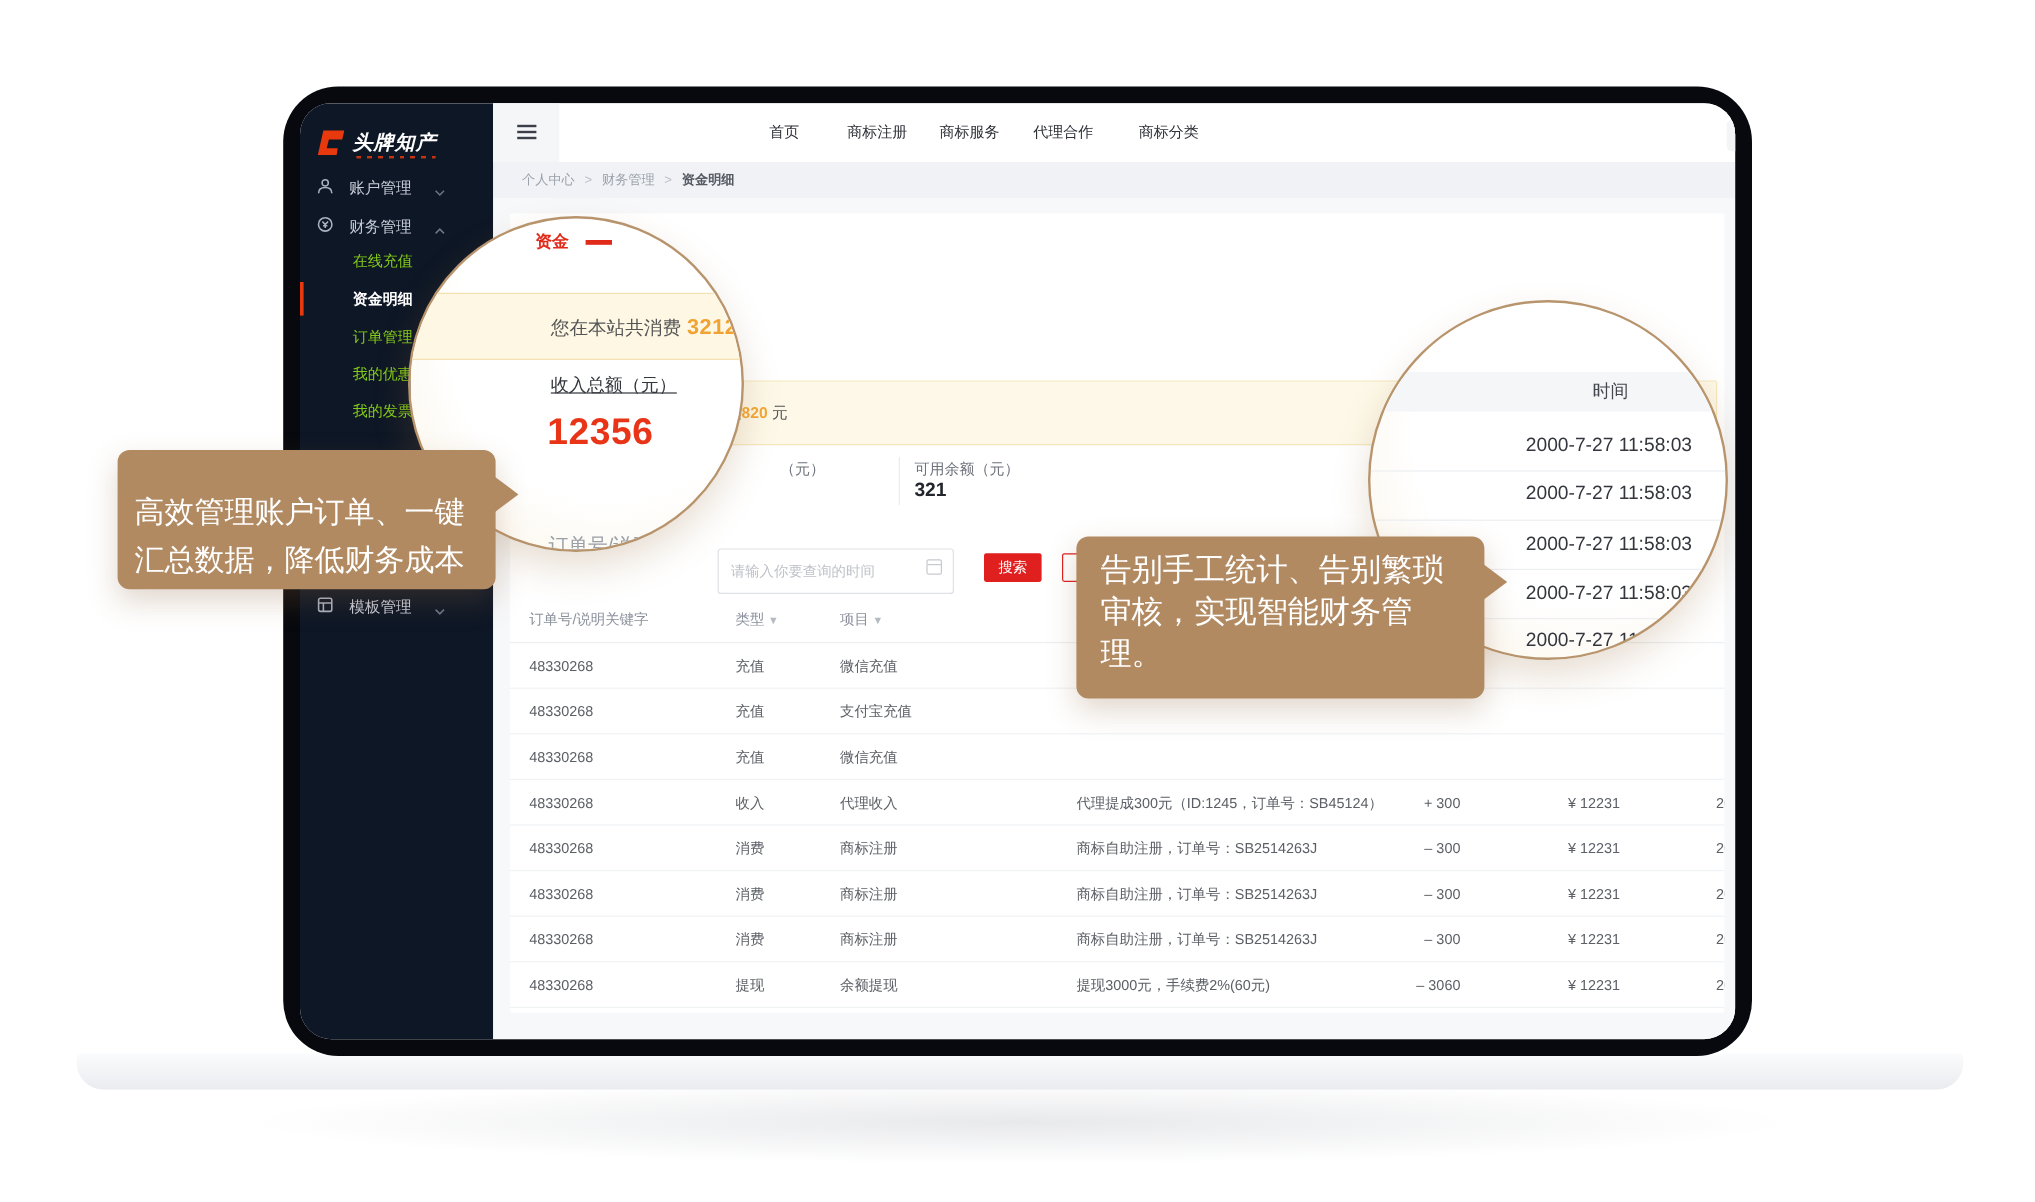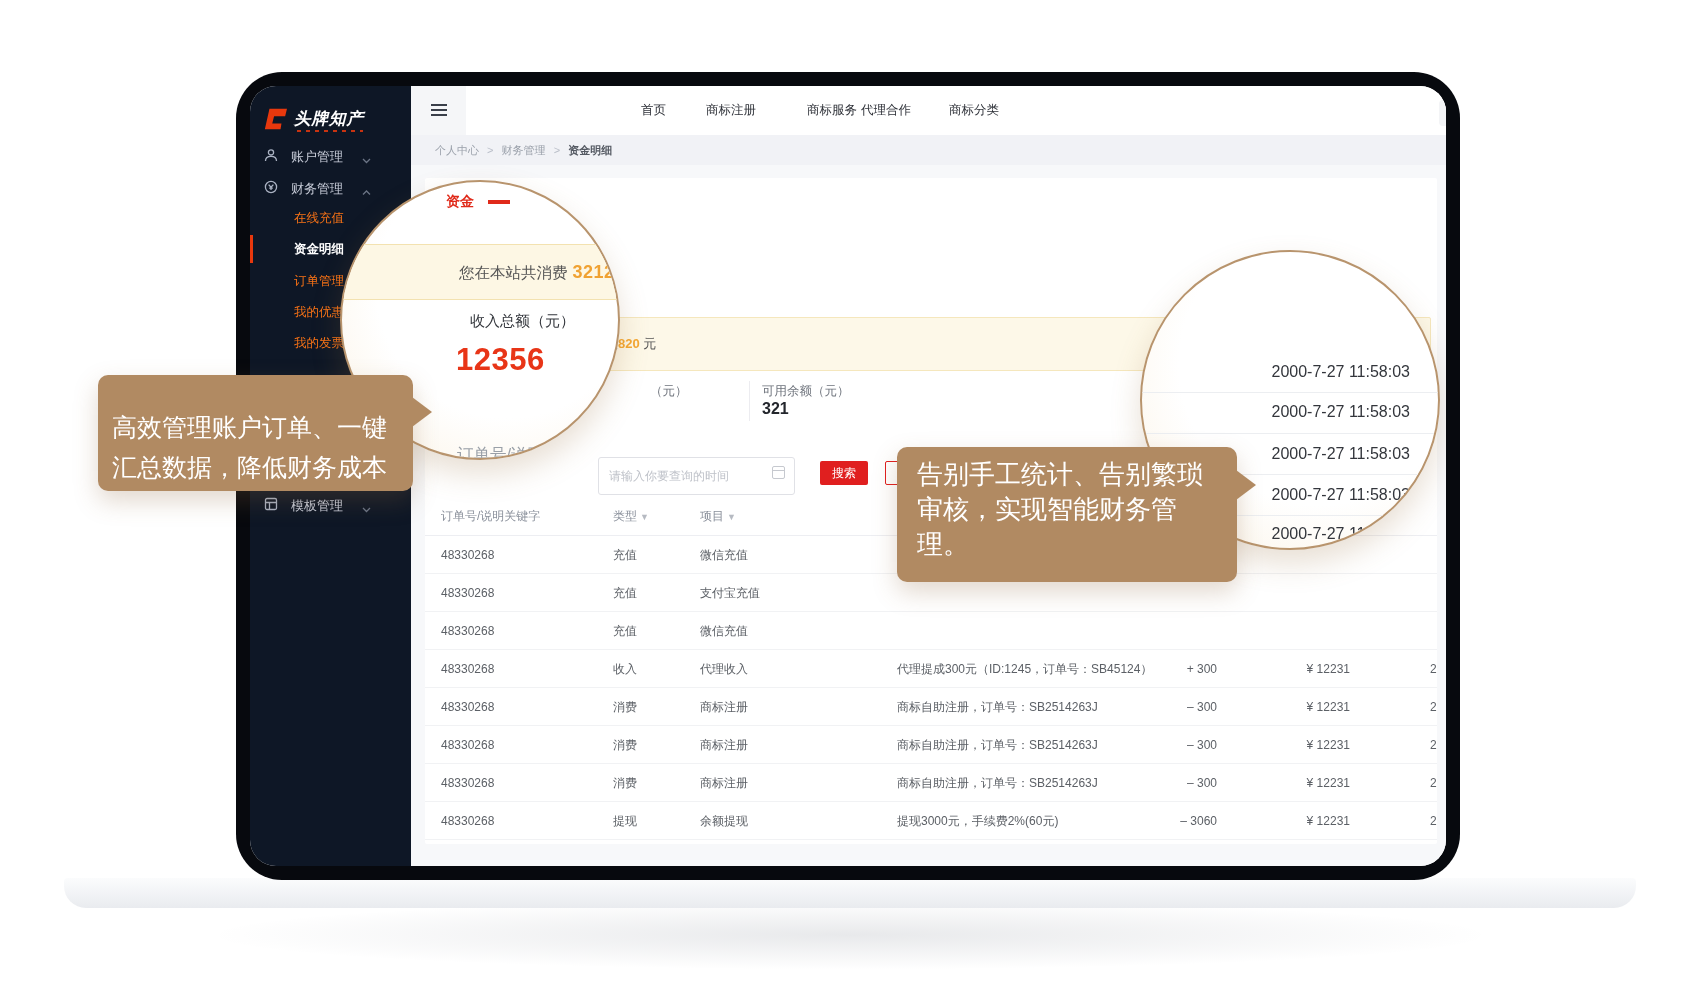--- a/index.html
+++ b/index.html
@@ -22,21 +22,21 @@
   .sidebar { left:0; top:0; width:161px; height:780px; background:#0e1726; }
   .logo-row { left:13px; top:20px; width:140px; height:30px; }
   .logo-mark { position:absolute; left:0; top:2px; }
   .logo-text { position:absolute; left:31px; top:2px; color:#fff; font-size:16.5px; font-weight:bold; font-style:italic; letter-spacing:1px; white-space:nowrap; }
   .logo-dots { position:absolute; left:34px; top:24px; width:66px; height:2px;
     background:repeating-linear-gradient(90deg,#e8380d 0 4px,transparent 4px 9px); opacity:.85; }
   .side-item { left:0; width:161px; height:30px; color:#c7ccd8; font-size:13px; cursor:pointer; }
   .side-item .ic { position:absolute; left:14px; top:7px; }
   .side-item .lb { position:absolute; left:41px; top:7px; white-space:nowrap; }
   .side-item .ch { position:absolute; left:112px; top:11px; }
-  .side-sub { left:0; width:161px; height:28px; color:#f97316; font-size:12.5px; cursor:pointer; }
+  .side-sub { left:0; width:161px; height:28px; color:#84cc16; font-size:12.5px; cursor:pointer; }
   .side-sub .lb { position:absolute; left:44px; top:6px; white-space:nowrap; }
   .side-sub.active { color:#ffffff; }
   .side-sub.active .lb { font-weight:bold; }
   .active-bar { position:absolute; left:0; top:0; width:3px; height:28px; background:#e8380d; }
 
   
   .topbar { left:161px; top:0; width:1035px; height:49px; background:#fff; }
   .hamburger { left:0; top:0; width:55px; height:49px; background:#f5f6f8; cursor:pointer; }
   .hamburger i { position:absolute; left:20px; width:16px; height:2px; background:#3a3f4a; }
   .nav-item { top:0; height:49px; line-height:49px; font-size:12.5px; color:#2e3138; white-space:nowrap; cursor:pointer; }
@@ -91,21 +91,21 @@
     box-shadow:0 14px 30px rgba(150,110,60,.22); z-index:5; }
   .mag-left { left:90px; top:94px; width:280px; height:280px; }
   .mag-right { left:890px; top:164px; width:300px; height:300px; }
   .mag-left .tab-red { position:absolute; left:104px; top:11px; font-size:14px; color:#e02a1a; font-weight:bold; }
   .mag-left .tab-bar { position:absolute; left:146px; top:18px; width:22px; height:4px; background:#e02a1a; }
   .mag-left .tab-gray { position:absolute; left:218px; top:13px; font-size:13px; color:#9aa0a8; }
   .mag-banner { position:absolute; left:0; top:62px; width:280px; height:56px; background:#fdf7e4;
     border-top:1px solid #f3e2b0; border-bottom:1px solid #f3e2b0; }
   .mag-banner .t { position:absolute; left:117px; top:0; line-height:54px; font-size:15.5px; color:#555; white-space:nowrap; }
   .mag-banner .t b { font-size:18px; color:#f0a232; margin-left:5px; letter-spacing:.5px; }
-  .mag-stat-label { position:absolute; left:128px; top:130px; font-size:15px; color:#33363c; white-space:nowrap; }
+  .mag-stat-label { position:absolute; left:117px; top:130px; font-size:15px; color:#33363c; white-space:nowrap;text-decoration:underline; }
   .mag-stat-value { position:absolute; left:114px; top:160px; font-size:31px; font-weight:bold; color:#e83517; letter-spacing:.5px; }
   .mag-colhead { position:absolute; left:115px; top:262px; font-size:16.5px; color:#9aa0a8; white-space:nowrap; }
 
   .mag-right .mr-head { position:absolute; left:0; top:58px; width:300px; height:33px; background:#f5f6f8; }
   .mag-right .mr-head span { position:absolute; left:150px; width:100px; text-align:center; line-height:33px; font-size:15px; color:#44474d; }
   .mag-right .mr-row { position:absolute; left:60px; width:208px; height:32px; line-height:32px; text-align:right;
     font-size:16px; color:#33363c; white-space:nowrap; }
   .mag-right .mr-sep { position:absolute; left:0; width:300px; height:1px; background:#eceef1; }
 
   
@@ -204,21 +204,21 @@
       </div>
 
       <div class="abs topbar">
         <div class="abs hamburger">
           <span>
             <i style="top:18px;"></i><i style="top:23px;"></i><i style="top:28px;"></i>
           </span>
         </div>
         <div class="abs nav-item" style="left:230px;">首页</div>
         <div class="abs nav-item" style="left:295px;">商标注册</div>
-        <div class="abs nav-item" style="left:372px;margin-left:24px;">商标服务</div>
+        <div class="abs nav-item" style="left:372px;">商标服务</div>
         <div class="abs nav-item" style="left:450px;">代理合作</div>
         <div class="abs nav-item" style="left:526px;margin-left:12px;">商标分类</div>
         <div class="abs search-pill">
           <input type="text" placeholder="请输入商标名，申请号，申请人" style="">
         </div>
       </div>
 
       <div class="abs breadcrumb">
         <div class="inner">
           <span>个人中心</span>
@@ -345,20 +345,23 @@
           <div class="t">
             <span>您在本站共消费</span><b>32124</b>
           </div>
         </div>
         <div class="mag-stat-label">收入总额（元）</div>
         <div class="mag-stat-value">12356</div>
         <div class="mag-colhead">订单号/说明关键字</div>
       </div>
 
       <div class="abs mag mag-right">
+        <div class="mr-head">
+          <span>时间</span>
+        </div>
         <div class="mr-row" style="top:104px;">2000-7-27  11:58:03</div>
         <div class="mr-sep" style="top:140px;"></div>
         <div class="mr-row" style="top:144px;">2000-7-27  11:58:03</div>
         <div class="mr-sep" style="top:181px;"></div>
         <div class="mr-row" style="top:186px;">2000-7-27  11:58:03</div>
         <div class="mr-sep" style="top:222px;"></div>
         <div class="mr-row" style="top:227px;">2000-7-27  11:58:03</div>
         <div class="mr-sep" style="top:263px;"></div>
         <div class="mr-row" style="top:266px;">2000-7-27  11:58:03</div>
       </div>

